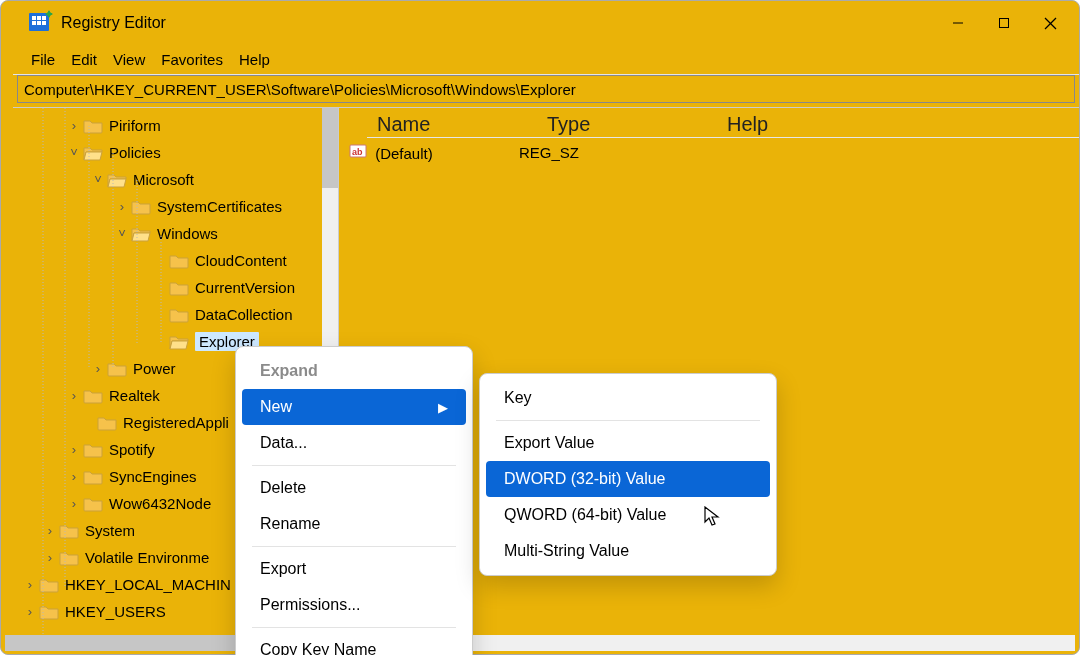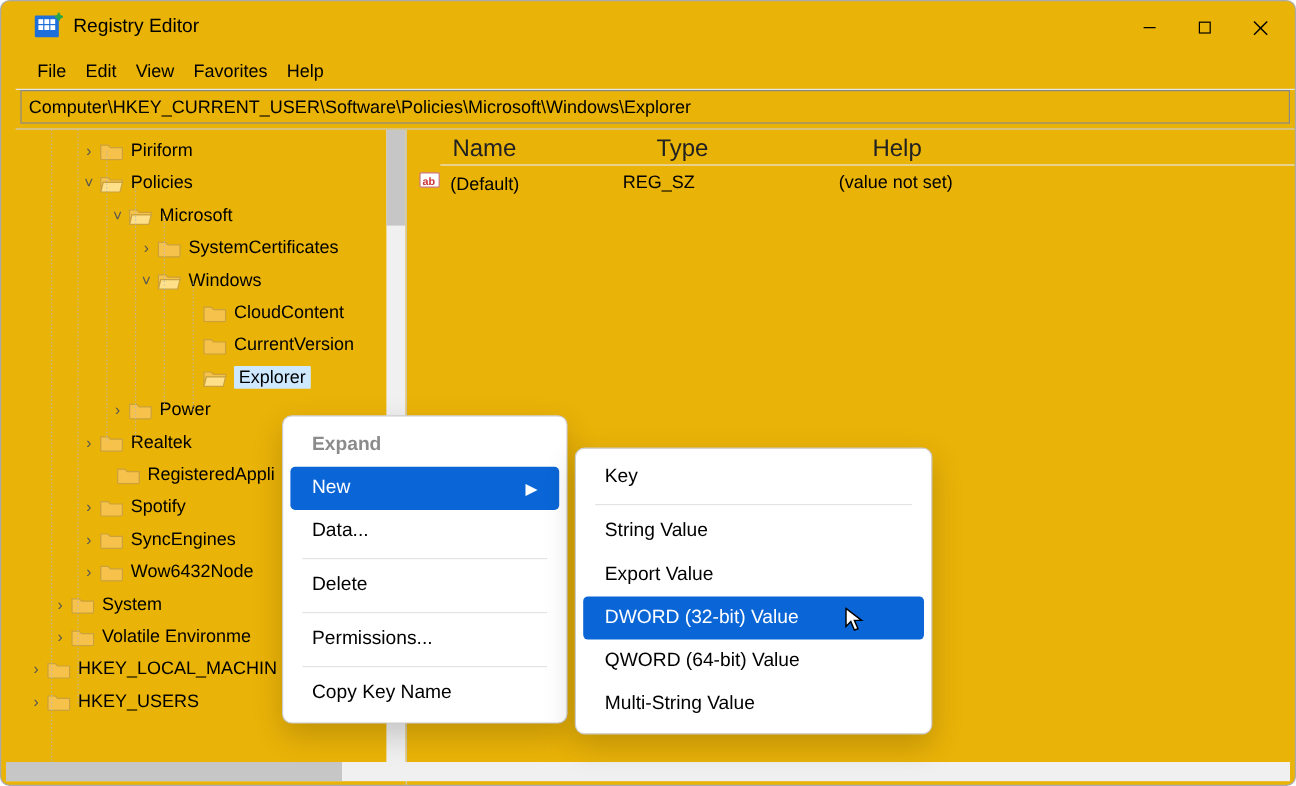--- a/index.html
+++ b/index.html
@@ -186,20 +186,29 @@
       <div class="row" style="padding-left:134px">
           <span class="toggle" style="opacity:0">·</span>
           <span class="folder">
             <svg width="20" height="16">
               <path d="M1 3h6l2 2h10v9a1 1 0 0 1-1 1H2a1 1 0 0 1-1-1z" fill="#f6c24b" stroke="#caa13b"></path>
             </svg>
           </span>
           <span class="name">CurrentVersion</span>
         </div>
 
+      <div class="row" style="padding-left:134px">
+          <span class="toggle" style="opacity:0">·</span>
+          <span class="folder">
+            <svg width="20" height="16">
+              <path d="M1 3h6l2 2h10v9a1 1 0 0 1-1 1H2a1 1 0 0 1-1-1z" fill="#f6c24b" stroke="#caa13b"></path>
+            </svg>
+          </span>
+          <span class="name">DataCollection</span>
+        </div>
 
       <div class="row selected" style="padding-left:134px">
           <span class="toggle" style="opacity:0">·</span>
           <span class="folder">
             <svg width="20" height="16">
               <path d="M1 3h6l2 2h10v2H3l-2 8z" fill="#f6c24b" stroke="#caa13b"></path>
               <path d="M3 7h16l-2 8H1z" fill="#ffe08a" stroke="#caa13b"></path>
             </svg>
           </span>
           <span class="name">Explorer</span>
@@ -320,49 +329,49 @@
         <div class="c c-name">
           <span class="ab-icon">
               <svg width="18" height="16">
                 <rect x="1" y="2" width="16" height="12" rx="1" fill="#fff" stroke="#c77"></rect>
                 <text x="3" y="12" font-size="9" font-weight="bold" fill="#c33">ab</text>
               </svg>
             </span>
           <span>(Default)</span>
         </div>
         <div class="c c-type">REG_SZ</div>
-        <div class="c c-data">(value not set)</div>
       </div>
     </div>
 
   </div>
 
   <div class="hscroll">
       <div class="thumb"></div>
     </div>
 
   <div class="context" style="left:234px; top:345px; width:238px;">
     <div class="item disabled">Expand</div>
     <div class="item hover">
         <span>New</span>
         <span class="arrow">▶</span>
       </div>
     <div class="item">Data...</div>
     <div class="sep"></div>
     <div class="item">Delete</div>
+    <div class="item">Rename</div>
     <div class="sep"></div>
+    <div class="item">Export</div>
     <div class="item">Permissions...</div>
     <div class="sep"></div>
     <div class="item">Copy Key Name</div>
   </div>
 
   <div class="context" style="left:478px; top:372px; width:298px;">
     <div class="item">Key</div>
     <div class="sep"></div>
-    <div class="item">String Value</div>
     <div class="item">Export Value</div>
     <div class="item hover">DWORD (32-bit) Value</div>
     <div class="item">QWORD (64-bit) Value</div>
     <div class="item">Multi-String Value</div>
   </div>
 
   <div class="cursor" style="left:703px; top:505px;">
     <svg width="18" height="22" viewBox="0 0 18 22">
         <path d="M1 1 L1 16 L5 12 L8 19 L11 18 L8 11 L14 11 Z" fill="#fff" stroke="#000" stroke-width="1.2"></path>
       </svg>

